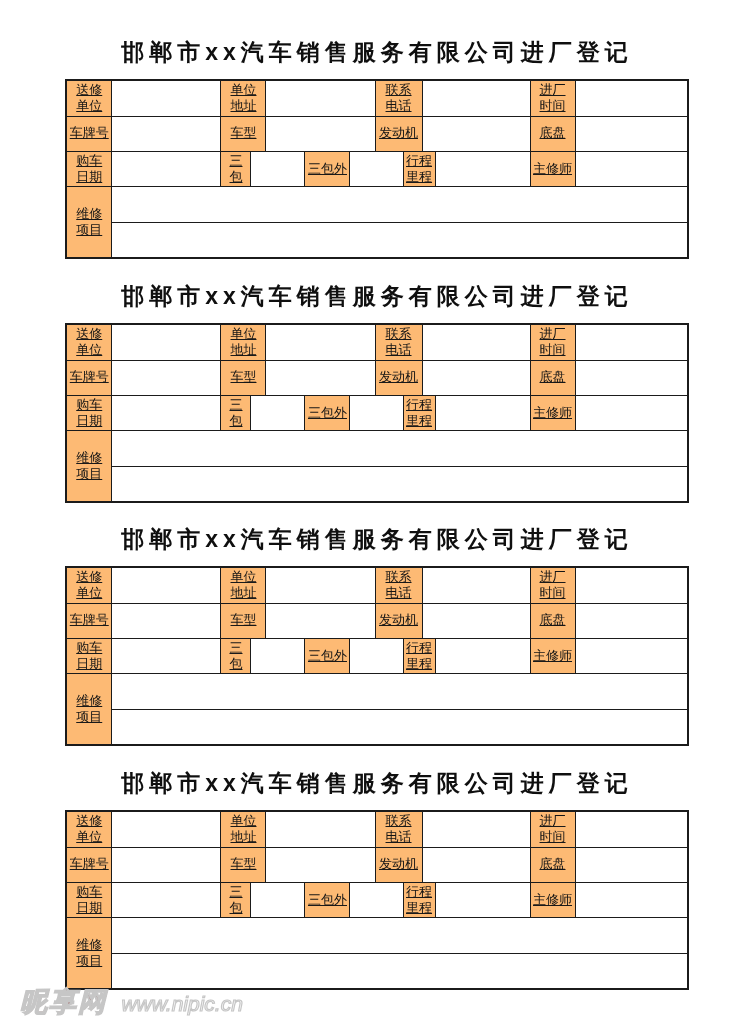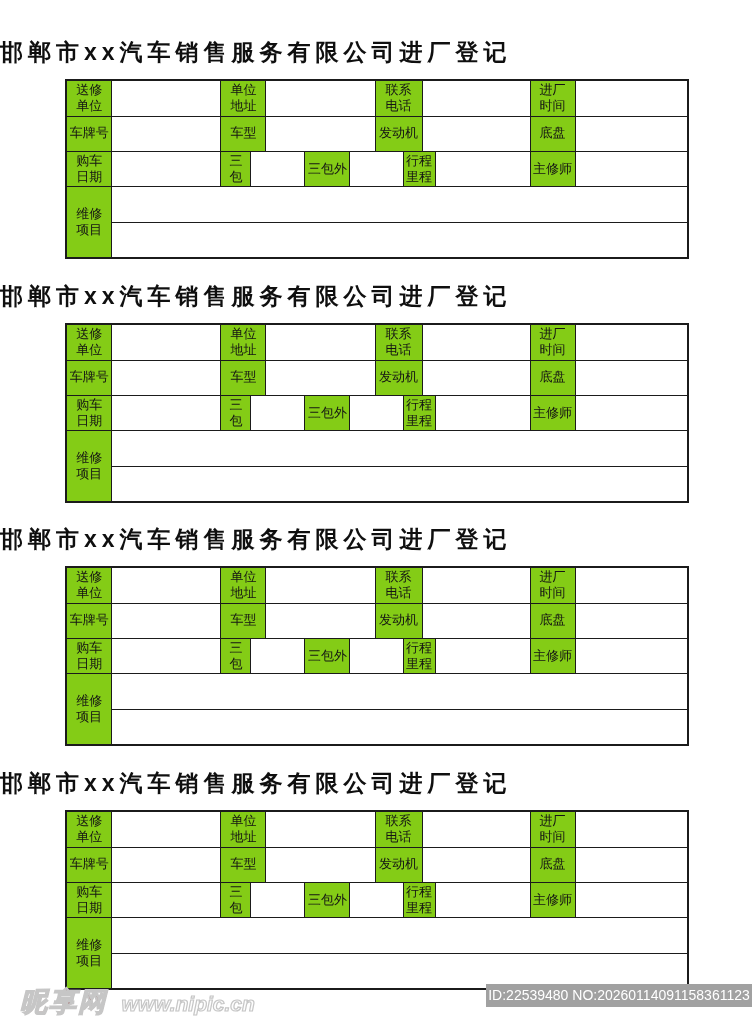--- a/index.html
+++ b/index.html
@@ -6,35 +6,37 @@
   body {
     width:754px; height:1024px;
     background:#ffffff;
     position:relative;
     overflow:hidden;
     font-family:"Liberation Sans", sans-serif;
     color:#1a1a1a;
   }
   .section { position:absolute; left:0; width:754px; }
   .form-title {
+    text-align:center;
     font-size:23px;
     font-weight:bold;
     letter-spacing:5px;
     height:30px; line-height:30px;
     margin-bottom:6px;
     color:#0f0f0f;
     white-space:nowrap;
   }
   table.form-table {
     width:622px;
     margin:12px auto;
     border-collapse:collapse;
     table-layout:fixed;
     border:2.2px solid #1b1b1b;
-    background:#84cc16;
+    background:#fdba74;
+    text-decoration:underline;
   }
   table.form-table td { border:1.5px solid #1b1b1b; padding:1px 2px; overflow:hidden; }
   tr.r  { height:35px; }
   tr.rt { height:36px; }
   td.lbl {
     text-align:center;
     vertical-align:middle;
     font-size:13px;
     line-height:1.25;
     white-space:pre-line;
@@ -43,21 +45,21 @@
   td.val { background:#ffffff; }
   .footer { position:absolute; left:0; top:982px; width:754px; height:42px; }
   .watermark { position:absolute; left:20px; top:2px; white-space:nowrap; }
   .wm-cn {
     font-size:27px; font-weight:bold; font-style:italic;
     letter-spacing:2px;
     color:#7f1d1d;
     -webkit-text-stroke:1.3px #c6c6c6;
   }
   .wm-url {
-    font-size:21px; font-weight:bold; font-style:italic;
+    font-size:21px; font-weight:normal; font-style:italic;
     color:#fdfdfd;
     -webkit-text-stroke:1.2px #c6c6c6;
     margin-left:4px;
     padding-left:6px;
   }
   .id-box {
     position:absolute; right:2px; top:2px;
     width:266px; height:23px;
     background:#a1a1a1;
     color:#ffffff;
@@ -343,14 +345,13 @@
     </tr>
     </tbody>
   </table>
 </div>
 
 <div class="footer">
   <div class="watermark">
     <span class="wm-cn">昵享网</span>
     <span class="wm-url">www.nipic.cn</span>
   </div>
-  <div class="id-box">ID:22539480 NO:20260114091158361123</div>
 </div>
 
 </body></html>

